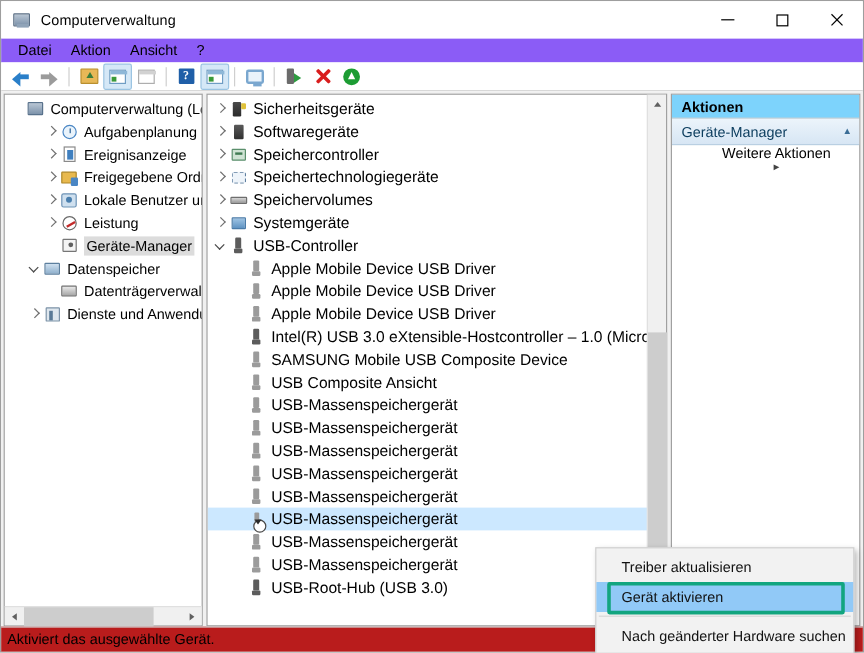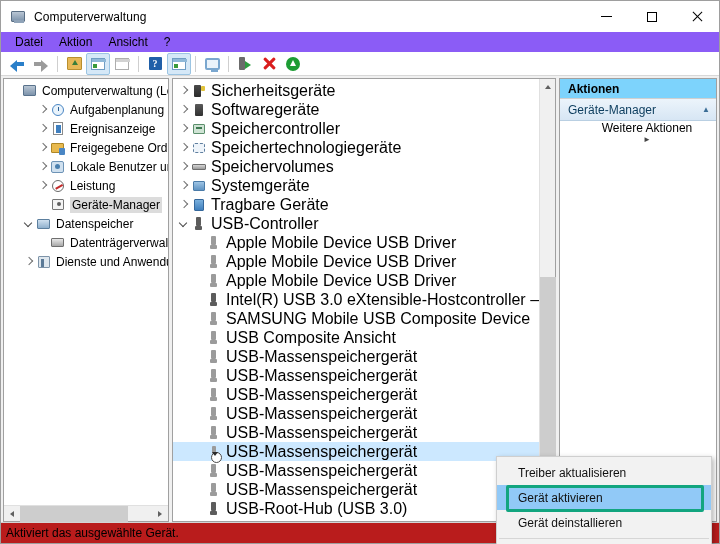--- a/index.html
+++ b/index.html
@@ -285,21 +285,21 @@
   .ic-usb-dis:after{content:"";position:absolute;left:3px;top:6px;width:9px;height:9px;border-radius:50%;
      background:#fff;border:1.3px solid #4a4a4a;}
   .dis-arrow{position:absolute;left:6px;top:8px;width:0;height:0;z-index:2;
      border-left:3px solid transparent;border-right:3px solid transparent;border-top:4px solid #2b2b2b;}
 
   .drow {
     display:flex; align-items:center; height:19px; white-space:nowrap; padding-left:2px;
   }
   .drow .dexp { width:16px; flex:0 0 16px; display:flex; align-items:center; justify-content:center; }
   .drow .dicon { width:16px; flex:0 0 16px; height:16px; position:relative; margin-right:4px; }
-  .drow .dlabel { font-size:16px; color:#000; line-height:16px; }
+  .drow .dlabel { font-size:13px; color:#000; line-height:16px; }
   .drow.child { padding-left: 33px; }
   .drow.selected { background:#cce8ff; }
 
   
   .act-header {
     height: 20px; flex:0 0 20px;
     display:flex; align-items:center;
     padding-left: 8px;
     font-size:12px; font-weight:bold; color:#000;
     background:#7dd3fc;
@@ -605,29 +605,20 @@
             <div class="dexp">
               <span class="chev right"></span>
             </div>
             <div class="dicon">
               <span class="ic-sysdev"></span>
             </div>
             <div class="dlabel">Systemgeräte</div>
           </div>
           <div class="drow">
             <div class="dexp">
-              <span class="chev right"></span>
-            </div>
-            <div class="dicon">
-              <span class="ic-port"></span>
-            </div>
-            <div class="dlabel">Tragbare Geräte</div>
-          </div>
-          <div class="drow">
-            <div class="dexp">
               <span class="chev down"></span>
             </div>
             <div class="dicon">
               <span class="ic-usb dark"></span>
             </div>
             <div class="dlabel">USB-Controller</div>
           </div>
           <div class="drow child">
             <div class="dicon">
               <span class="ic-usb"></span>
@@ -717,21 +708,20 @@
             <div class="dicon">
               <span class="ic-usb dark"></span>
             </div>
             <div class="dlabel">USB-Root-Hub (USB 3.0)</div>
           </div>
         </div>
 
       <div class="ctxmenu">
         <div class="ctx-item">Treiber aktualisieren</div>
         <div class="ctx-item hl">Gerät aktivieren</div>
-        <div class="ctx-item">Gerät deinstallieren</div>
         <div class="ctx-sep"></div>
         <div class="ctx-item">Nach geänderter Hardware suchen</div>
 
         <div class="ctx-highlight-box" style="border-color: rgb(18, 165, 127);"></div>
       </div>
 
       <div class="vsb">
         <div class="sb-arrow sb-up">
             <span></span>
           </div>

